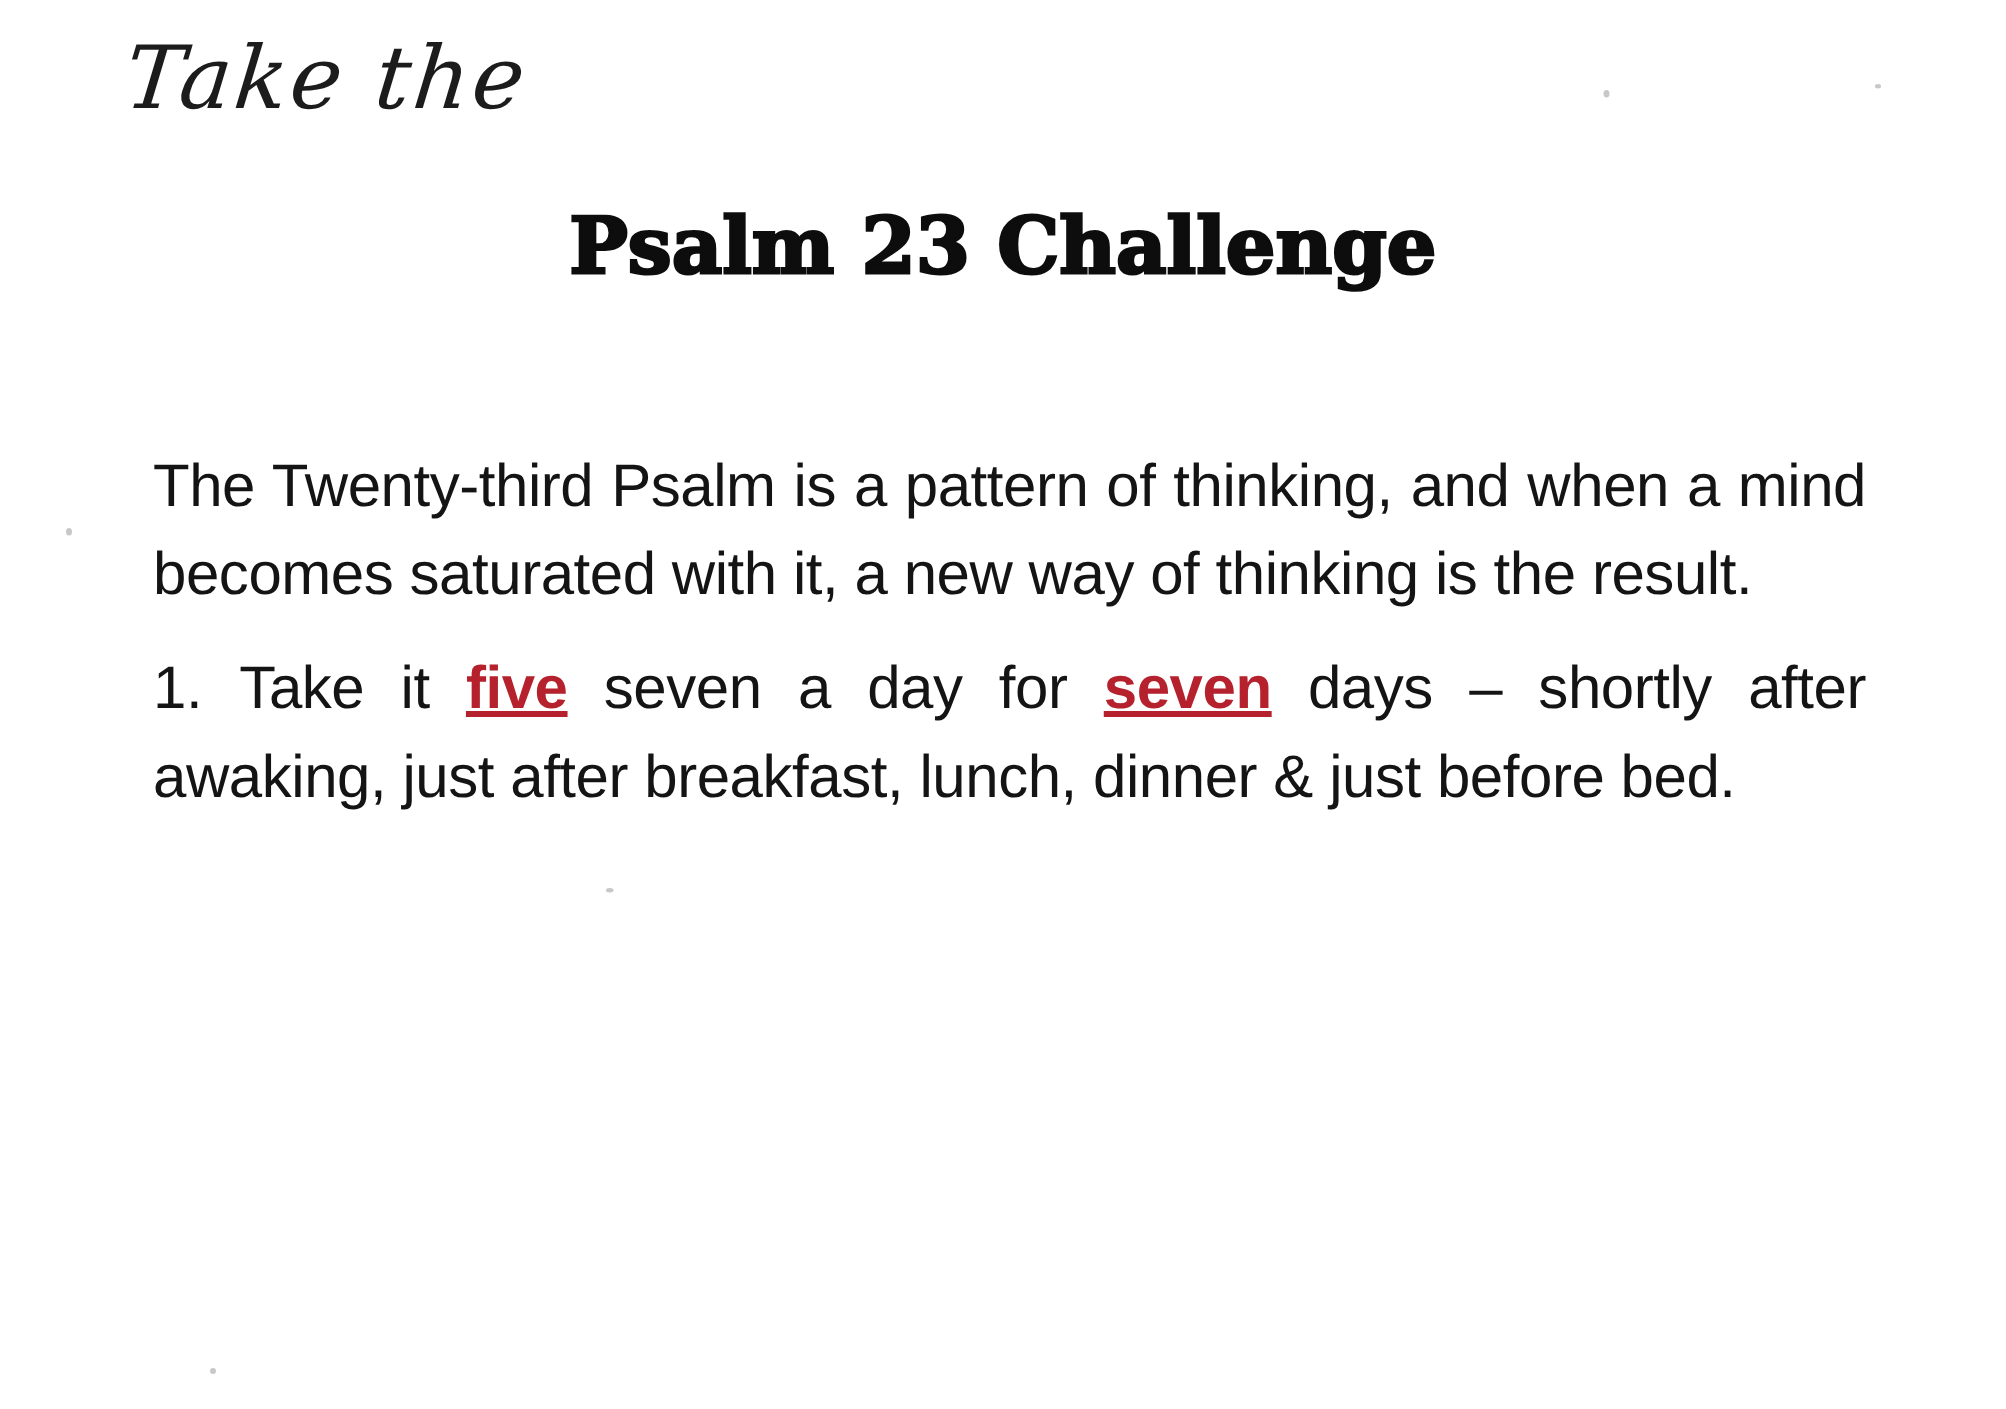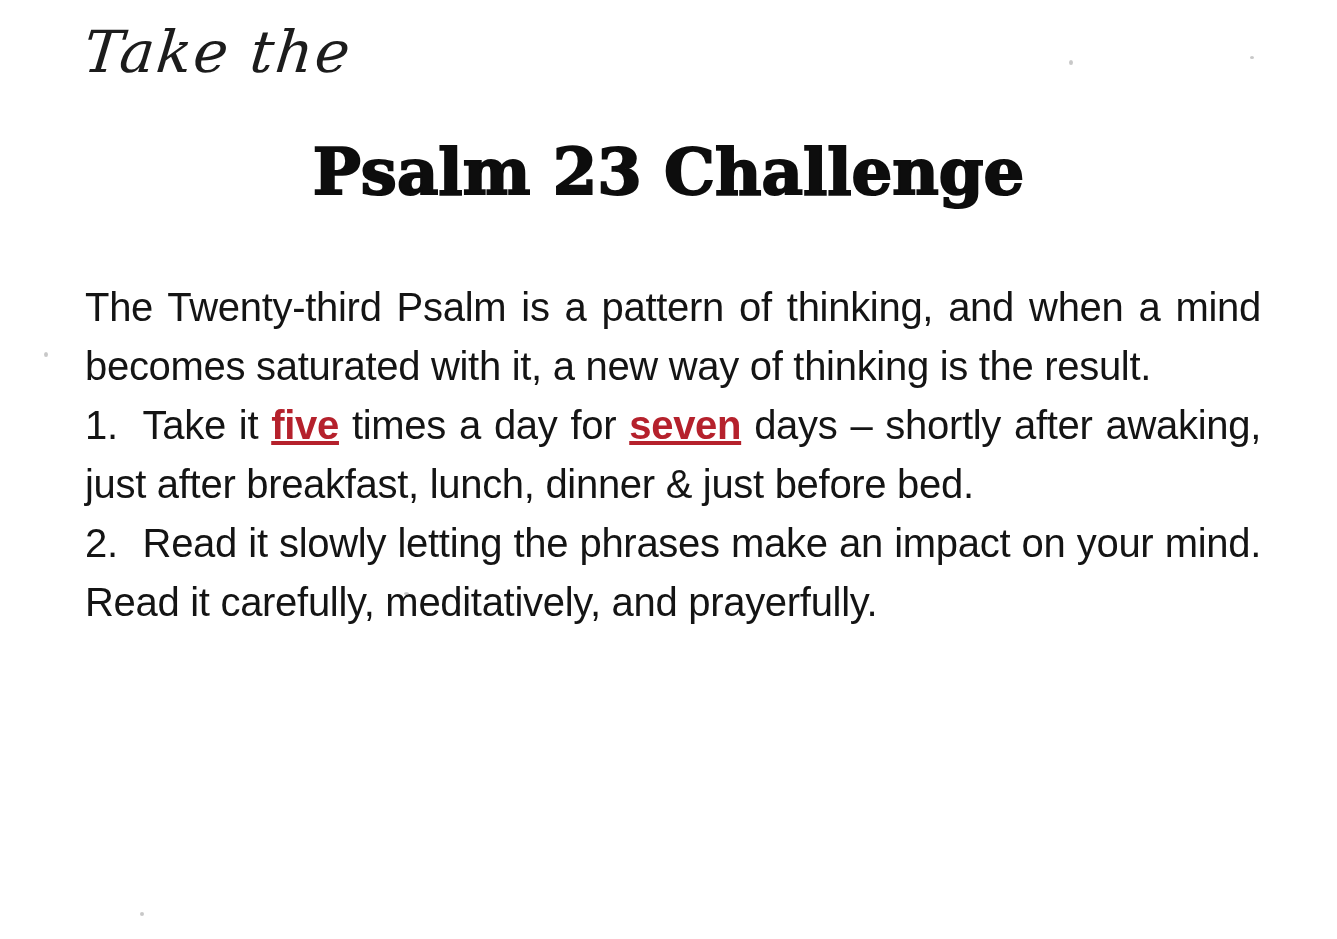--- a/index.html
+++ b/index.html
@@ -34,37 +34,37 @@
     transform: skewX(-6deg);
   }
   .title {
     position: absolute;
     left: 0;
     right: 0;
     top: 134px;
     text-align: center;
     font-family: "DejaVu Serif", serif;
     font-weight: bold;
-    font-size: 64px;
+    font-size: 52px;
     letter-spacing: 0px;
     color: #0d0d0d;
     -webkit-text-stroke: 2px #0d0d0d;
   }
   .body-copy {
     position: absolute;
     left: 85px;
     top: 278px;
     width: 1176px;
     font-size: 40px;
     line-height: 59px;
     text-align: justify;
     color: var(--ink);
     letter-spacing: -0.3px;
   }
-  .body-copy p { margin: 0; }
+  .body-copy p { margin: 17px; }
   .intro { margin-bottom: 55px; }
   .list-item-1 { margin-bottom: 66px; }
   .item-number { margin-right: 0.62em; }
   .emph {
     color: var(--red);
     font-weight: bold;
     text-decoration: underline;
   }
   .speck {
     position: absolute;
@@ -84,23 +84,22 @@
 <div class="page">
 
   <div class="pre-title">Take the</div>
 
   <h1 class="title">Psalm 23 Challenge</h1>
 
   <div class="body-copy">
 
     <p class="intro">The Twenty-third Psalm is a pattern of thinking, and when a mind becomes saturated with it, a new way of thinking is the result.</p>
 
-    <p class="list-item list-item-1"><span class="item-number">1.</span><span>Take it </span><span class="emph">five</span><span> times a day for </span><span class="emph">seven</span><span> days – shortly after awaking, just after breakfast, lunch, dinner &amp; just before bed.</span></p>
+    <p class="list-item list-item-1"><span class="item-number">1.</span><span>Take it </span><span class="emph">five</span><span> seven a day for </span><span class="emph">seven</span><span> days – shortly after awaking, just after breakfast, lunch, dinner &amp; just before bed.</span></p>
 
-    <p class="list-item list-item-2"><span class="item-number">2.</span><span>Read it slowly letting the phrases make an impact on your mind. Read it carefully, meditatively, and prayerfully.</span></p>
 
   </div>
 
   <span class="speck s1"></span>
   <span class="speck s2"></span>
   <span class="speck s3"></span>
   <span class="speck s4"></span>
   <span class="speck s5"></span>
 
 </div>

